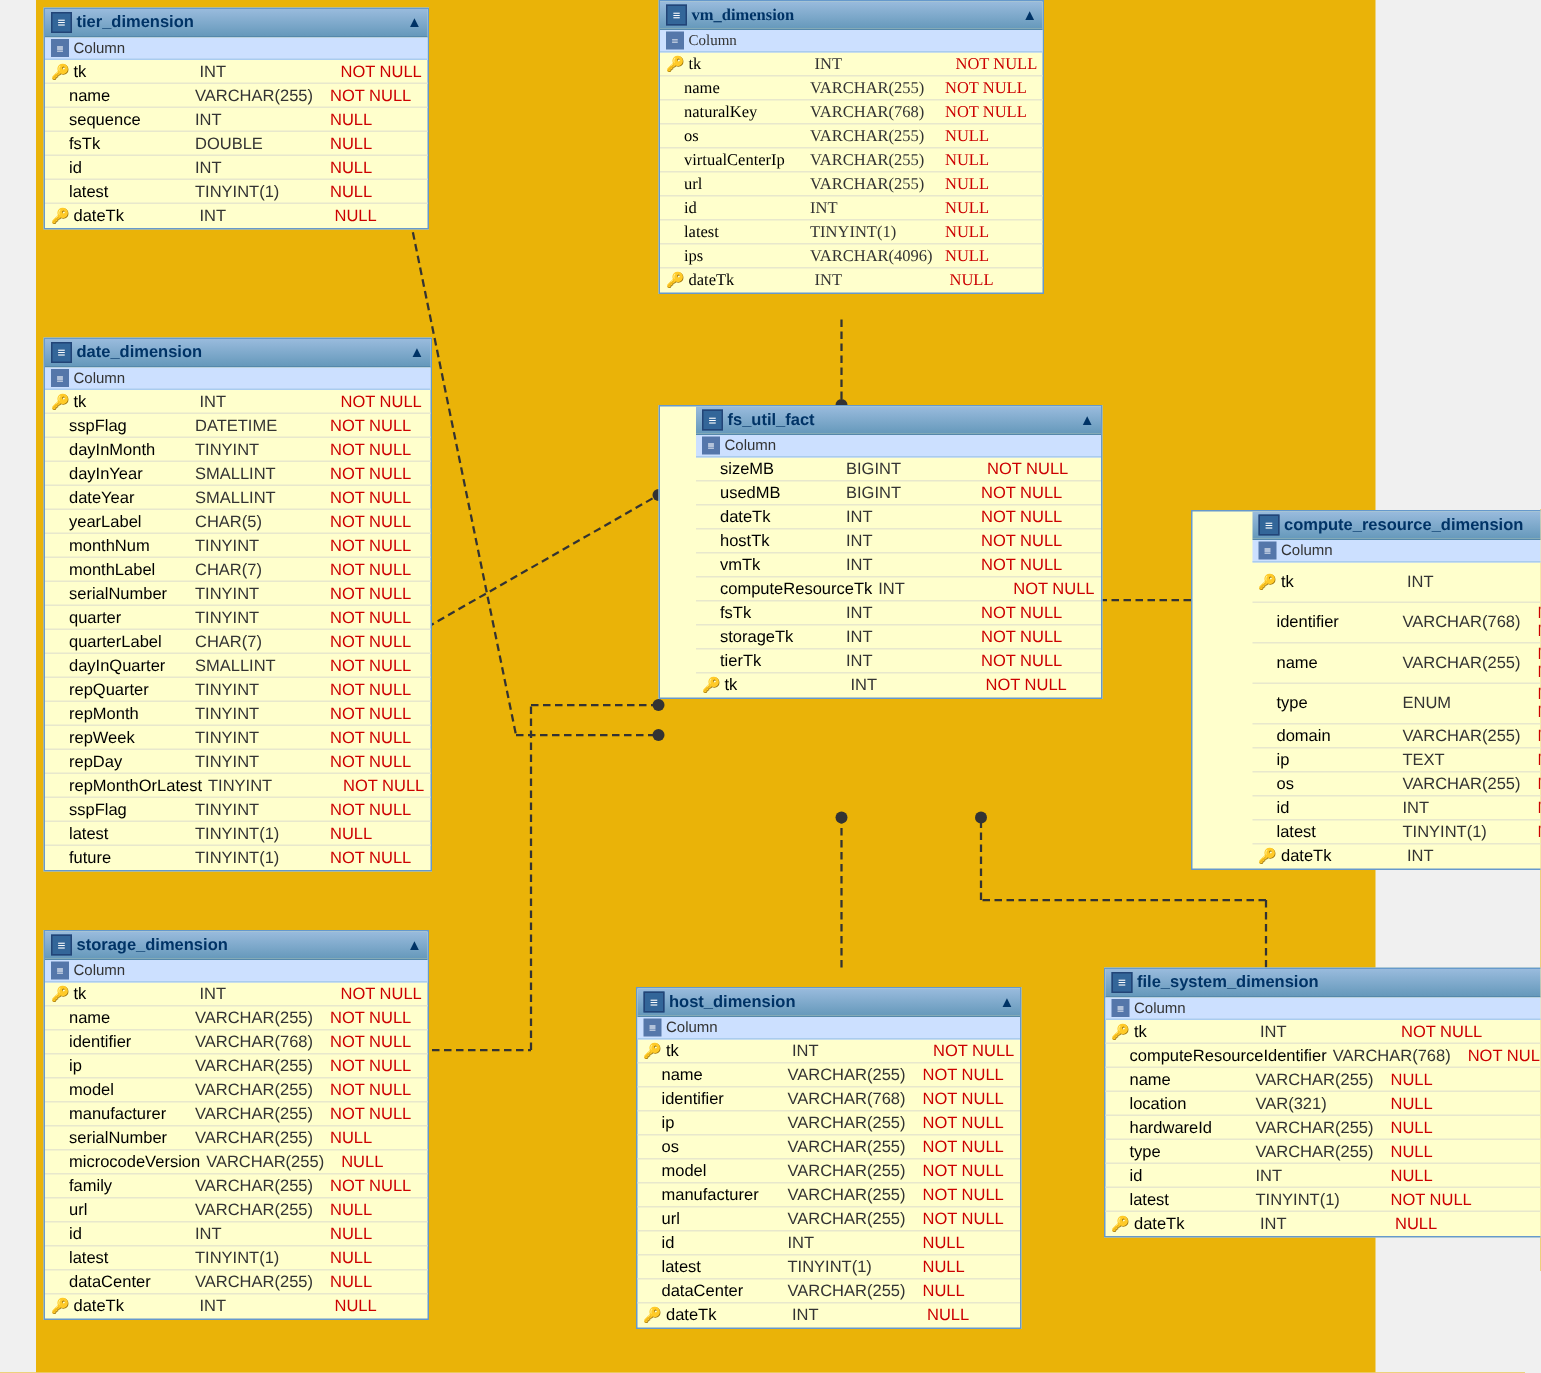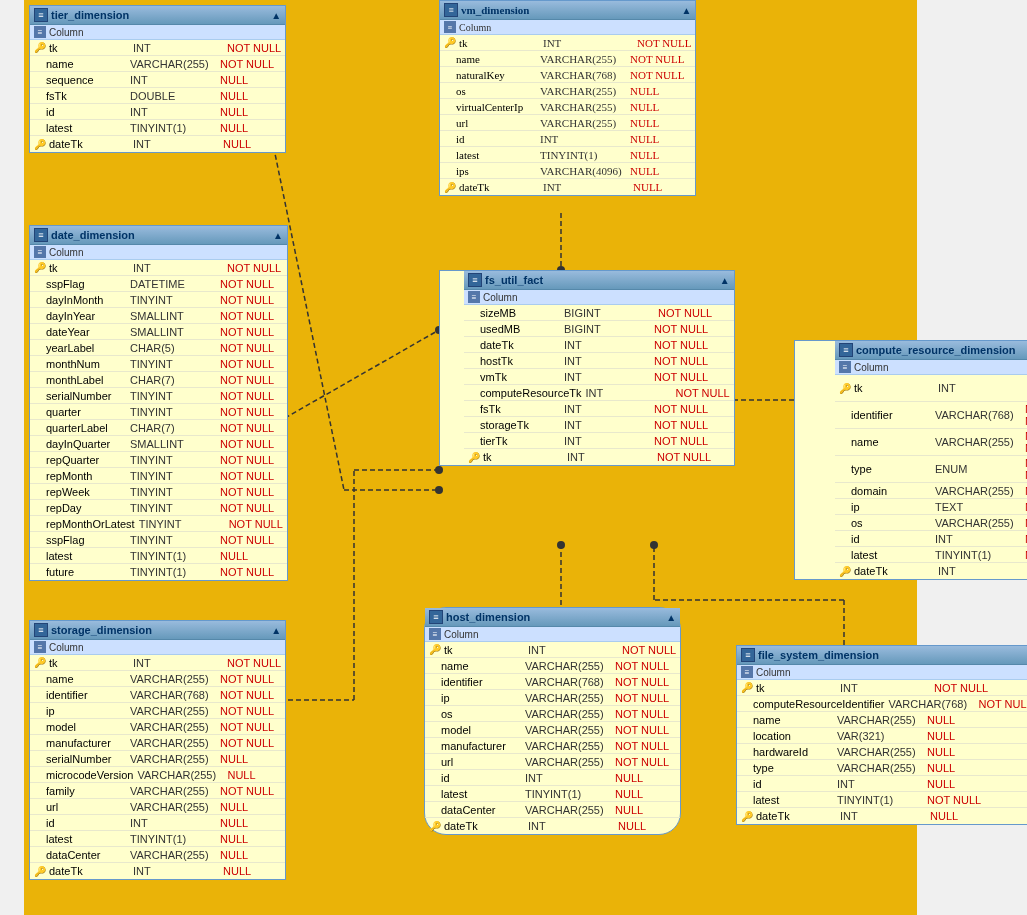--- a/index.html
+++ b/index.html
@@ -645,21 +645,21 @@
         <span class="col-null">NULL</span>
       </div>
     <div class="table-row">
         <span class="pk-icon">🔑</span>
         <span class="col-name">dateTk</span>
         <span class="col-type">INT</span>
         <span class="col-null">NULL</span>
       </div>
   </div>
 
-  <div class="table-box" style="left:400px;top:607px;min-width:250px;border-radius:22px;">
+  <div class="table-box" style="left:400px;top:658px;min-width:250px;">
     <div class="table-header">
       <span class="table-header-icon"></span>
       <span>host_dimension</span>
       <span style="margin-left:auto;font-size:10px;">▲</span>
     </div>
     <div class="column-section-header">
       <span class="column-section-header-icon"></span>
       <span>Column</span>
     </div>
     <div class="table-row">

